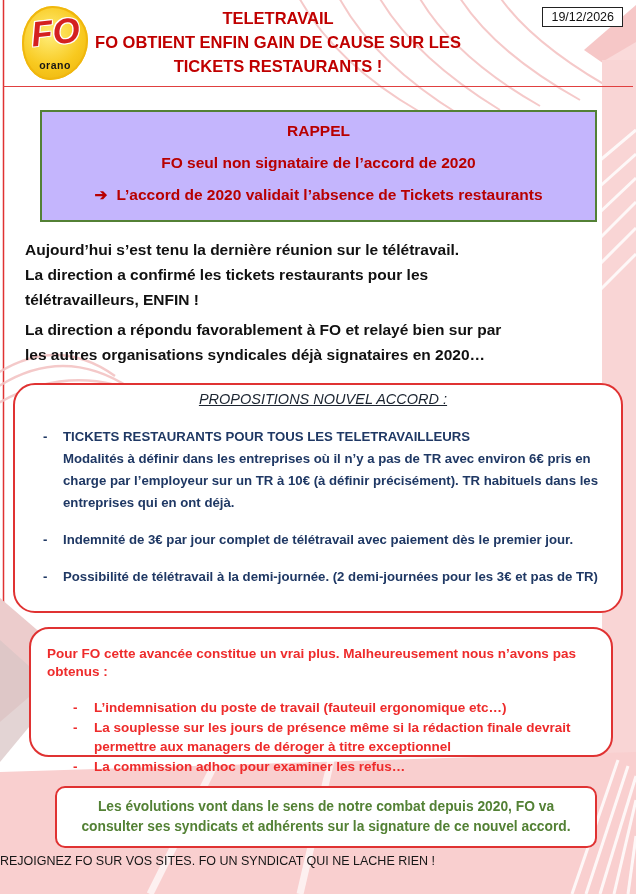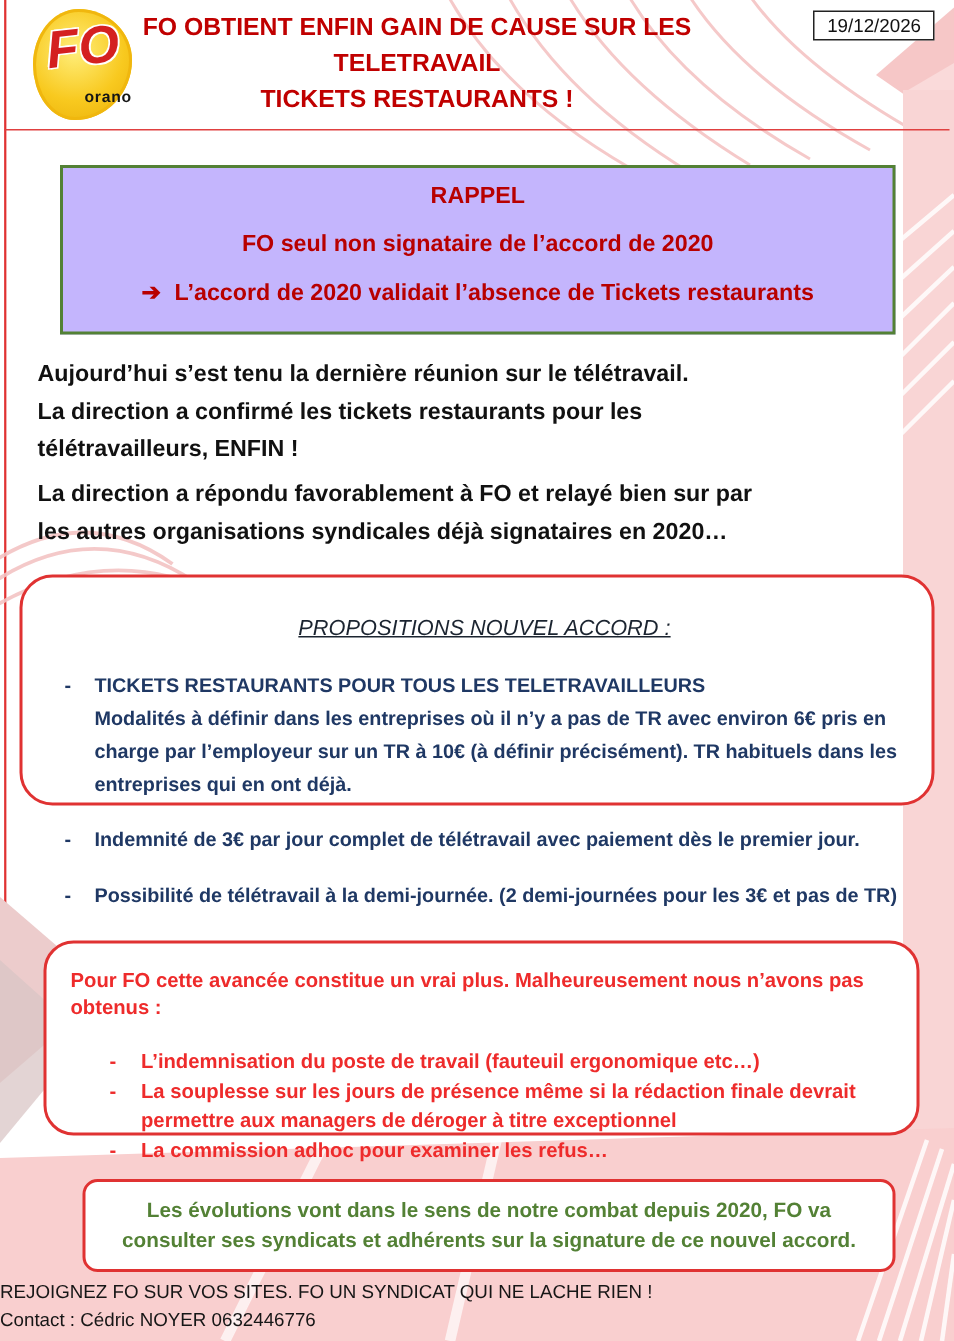--- a/index.html
+++ b/index.html
@@ -12,21 +12,21 @@
 
   
   .logo{left:22px;top:6px;width:70px;height:82px;}
   .logo-blob{width:66px;height:74px;position:relative;
     background:radial-gradient(circle at 42% 38%,#ffee7a 0%,#f8c91f 55%,#e9ad06 100%);
     border-radius:46% 54% 58% 42% / 50% 46% 54% 50%;
     box-shadow:inset 0 0 0 2px #f0b70e;}
   .logo-fo{position:absolute;top:6px;left:9px;font-style:italic;font-weight:bold;
     font-size:35px;color:#d42020;transform:rotate(-6deg);
     text-shadow:-1px -1px 0 #fff,1px -1px 0 #fff,-1px 1px 0 #fff,1px 1px 0 #fff;}
-  .logo-sub{position:absolute;bottom:9px;width:100%;text-align:right;
+  .logo-sub{position:absolute;bottom:9px;width:100%;text-align:center;
     font-size:10.5px;color:#151515;font-weight:bold;letter-spacing:.5px;}
   .header-title{left:60px;right:140px;top:6px;text-align:center;color:#c00000;
     font-weight:bold;font-size:16.5px;line-height:24px;}
   .date-box{right:13px;top:7px;border:1.5px solid #222;background:#fff;
     padding:2px 8px;font-size:12.5px;color:#111;}
   .red-rule{top:86px;left:3px;right:3px;border-top:1.6px solid #e04040;height:0;}
 
   
   .rappel-box{top:110px;left:40px;right:39px;background:#c4b5fd;border:2px solid #538135;
     padding:6px 6px 16px;text-align:center;color:#b80000;font-weight:bold;font-size:15.5px;}
@@ -35,22 +35,22 @@
   .rappel-line2{margin-top:14px;}
   .rappel-arrow{margin-right:9px;text-decoration:none;display:inline-block;}
   .rappel-underline{text-decoration-thickness:2px;text-underline-offset:3px;}
 
   
   .intro-para{left:25px;right:80px;font-size:15.5px;font-weight:bold;color:#111;
     line-height:25px;white-space:pre-line;}
   .p1{top:237px;} .p2{top:317px;}
 
   
-  .prop-box{top:383px;left:13px;right:13px;height:154px;border:2px solid #e03232;
-    border-radius:22px;background:#fff;padding:24px 18px 0 28px;box-sizing:border-box;
+  .prop-box{top:383px;left:13px;right:13px;height:230px;border:2px solid #e03232;
+    border-radius:22px;background:#fff;padding:4px 18px 0 28px;box-sizing:border-box;
     color:#1f3864;}
   .prop-title{text-align:center;font-style:italic;text-decoration:underline;
     color:#1b2430;font-size:14.5px;margin-top:2px;}
   .prop-item{display:flex;gap:11px;font-size:13.2px;font-weight:bold;line-height:22px;}
   .prop-item .dash{width:9px;flex:0 0 auto;}
   .i0{margin-top:19px;} .i1{margin-top:15px;} .i2{margin-top:15px;}
 
   
   .concerns-box{top:627px;left:29px;right:23px;height:130px;border:2px solid #e03232;
     border-radius:20px;background:#fff;padding:14px 14px 0 16px;box-sizing:border-box;
@@ -117,22 +117,22 @@
   </svg>
 
   <div class="layer logo">
     <div class="logo-blob">
       <div class="logo-fo">FO</div>
       <div class="logo-sub">orano</div>
     </div>
   </div>
 
   <div class="layer header-title">
+    <div>TELETRAVAIL</div>
     <div>FO OBTIENT ENFIN GAIN DE CAUSE SUR LES</div>
-    <div>TELETRAVAIL</div>
     <div>TICKETS RESTAURANTS !</div>
   </div>
 
   <div class="layer date-box">19/12/2026</div>
 
   <div class="layer red-rule"></div>
 
   <div class="layer rappel-box">
     <div class="rappel-heading">RAPPEL</div>
     <div class="rappel-line1">FO seul non signataire de l’accord de 2020</div>
@@ -179,16 +179,15 @@
         <span class="dash">-</span>
         <span>La commission adhoc pour examiner les refus…</span>
       </div>
     </div>
   </div>
 
   <div class="layer conclusion-box">Les évolutions vont dans le sens de notre combat depuis 2020, FO va consulter ses syndicats et adhérents sur la signature de ce nouvel accord.</div>
 
   <div class="layer footer">
     <div>REJOIGNEZ FO SUR VOS SITES. FO UN SYNDICAT QUI NE LACHE RIEN !</div>
-    <div>Contact : Cédric NOYER 0632446776</div>
   </div>
 
 </div>
 
 </body></html>

